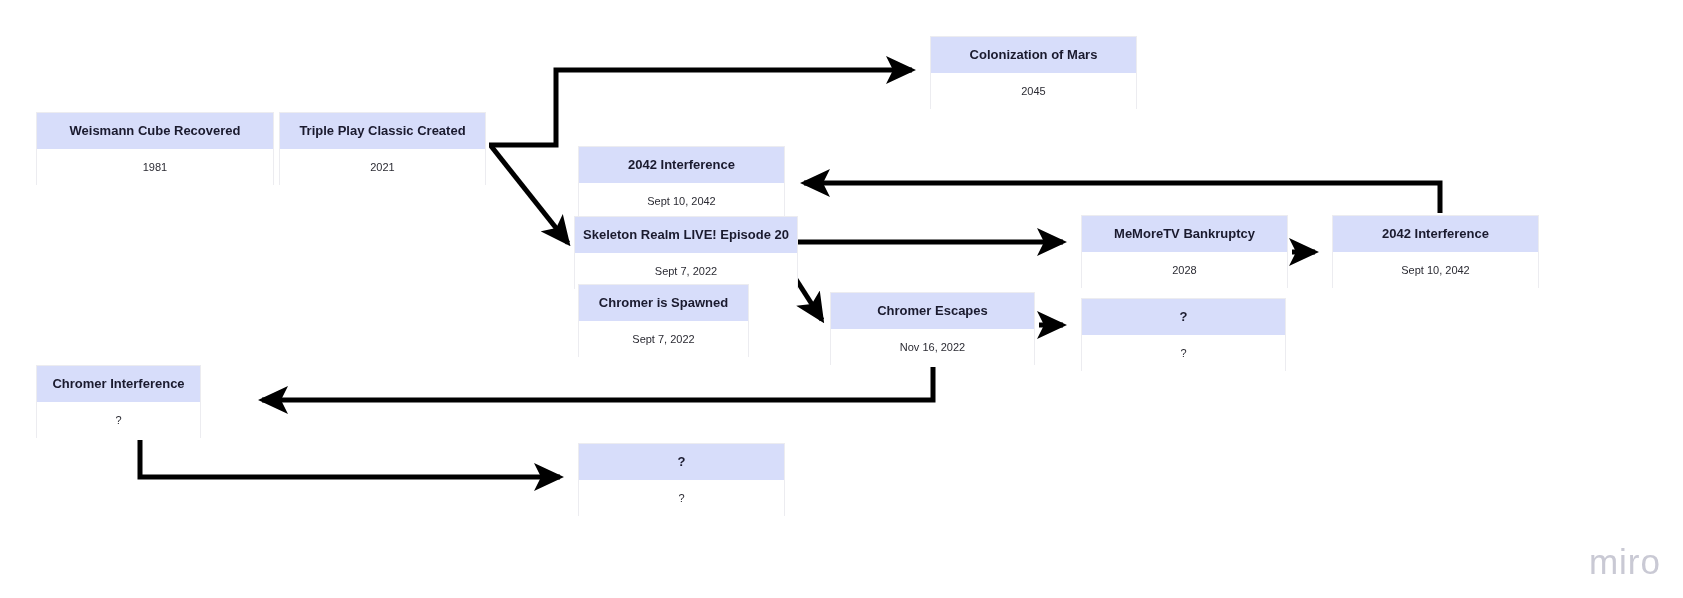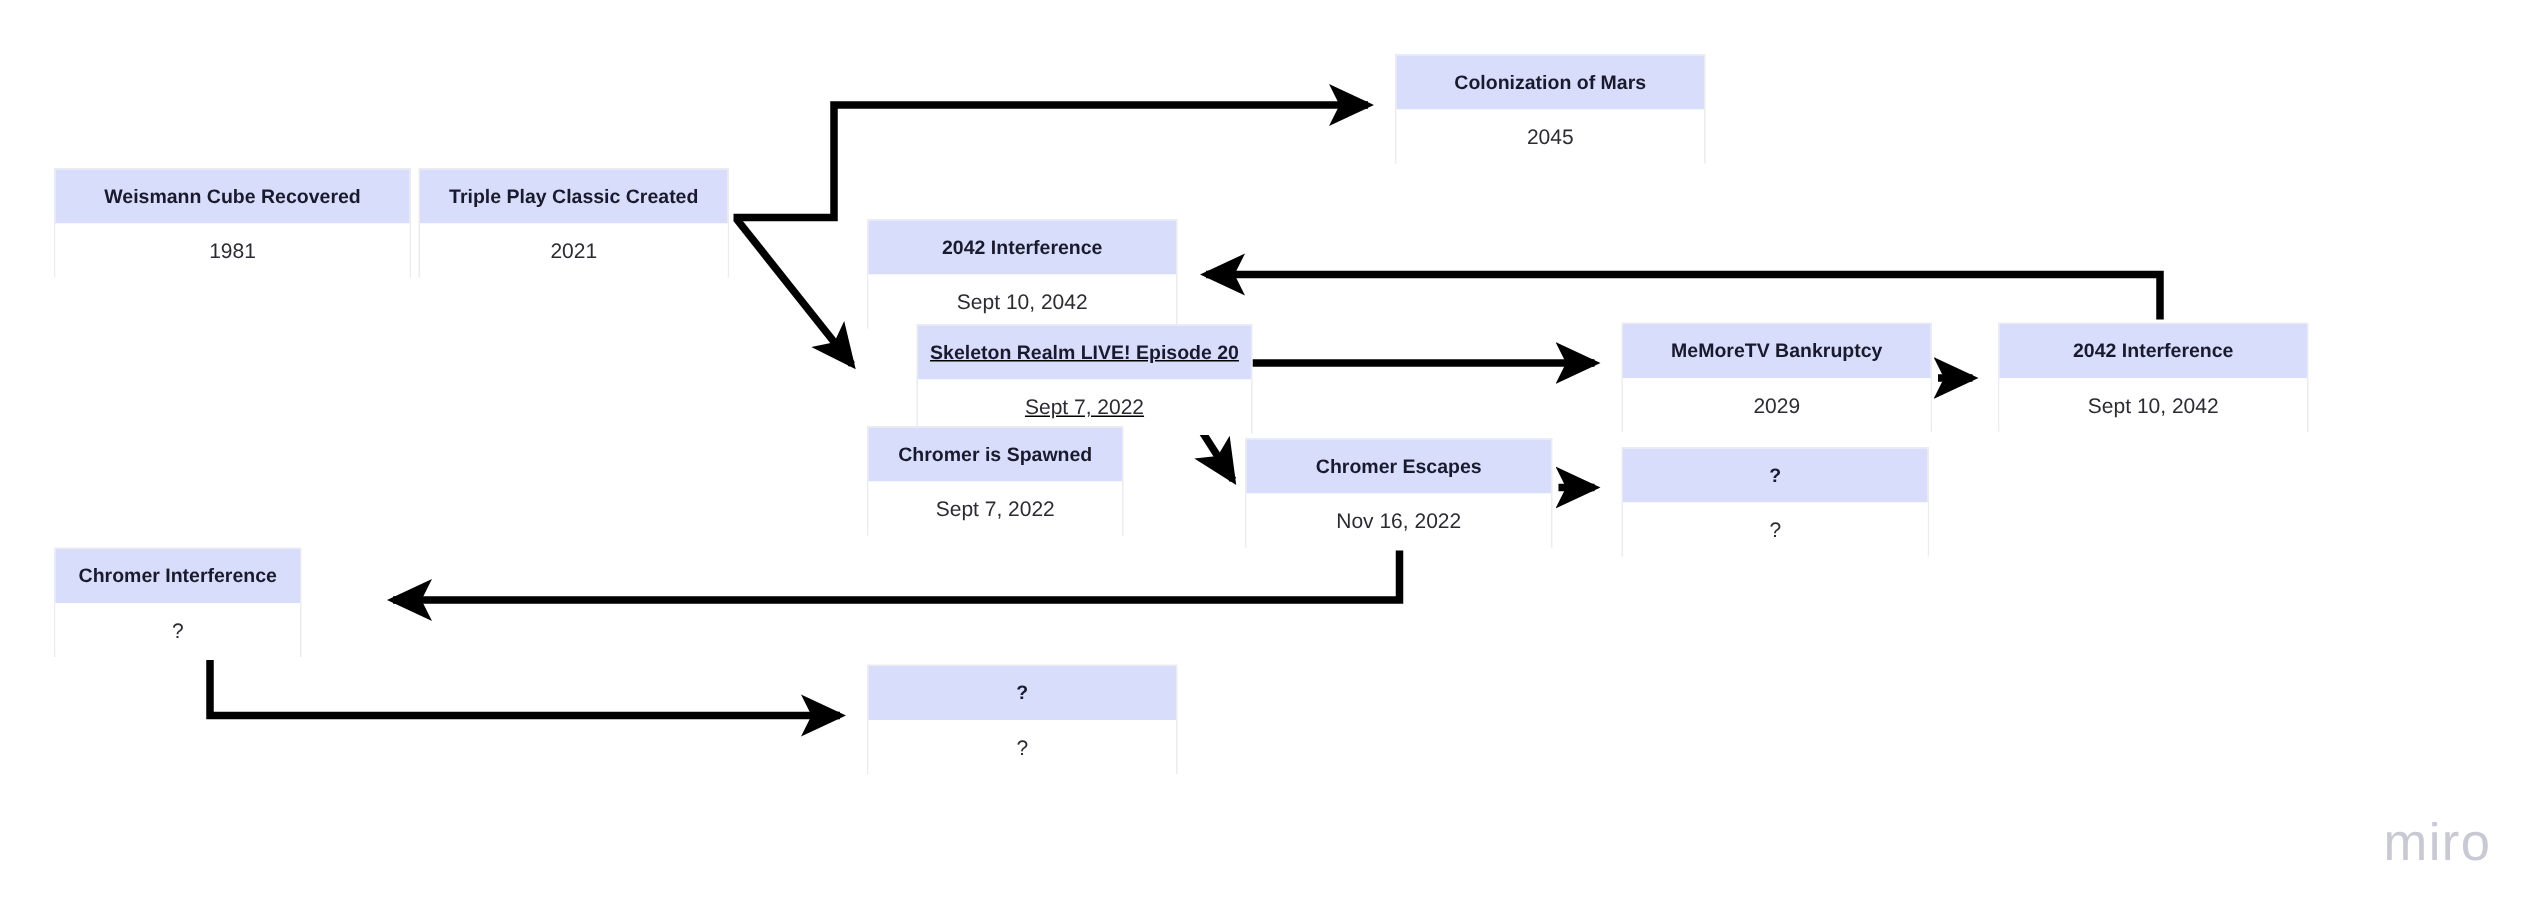--- a/index.html
+++ b/index.html
@@ -41,21 +41,21 @@
     text-align: center;
     line-height: 36px;
     height: 36px;
     overflow: hidden;
     white-space: nowrap;
   }
   .node-body {
     box-sizing: border-box;
     background: #ffffff;
     color: #2b2b33;
-    font-size: 14px;
+    font-size: 11px;
     text-align: center;
     line-height: 37px;
     height: 37px;
     overflow: hidden;
     white-space: nowrap;
   }
   .watermark {
     position: absolute;
     right: 22px;
     bottom: 16px;
@@ -100,35 +100,35 @@
         <div class="node-body">2021</div>
       </div>
       <div class="node" style="left: 930px; top: 36px; width: 207px; height: 73px;">
         <div class="node-title">Colonization of Mars</div>
         <div class="node-body">2045</div>
       </div>
       <div class="node" style="left: 578px; top: 146px; width: 207px; height: 73px;">
         <div class="node-title">2042 Interference</div>
         <div class="node-body">Sept 10, 2042</div>
       </div>
-      <div class="node" style="left: 611px; top: 216px; width: 224px; height: 73px; text-decoration: underline;">
+      <div class="node" style="left: 574px; top: 216px; width: 224px; height: 73px;">
         <div class="node-title">Skeleton Realm LIVE! Episode 20</div>
         <div class="node-body">Sept 7, 2022</div>
       </div>
       <div class="node" style="left: 578px; top: 284px; width: 171px; height: 73px;">
         <div class="node-title">Chromer is Spawned</div>
         <div class="node-body">Sept 7, 2022</div>
       </div>
       <div class="node" style="left: 830px; top: 292px; width: 205px; height: 73px;">
         <div class="node-title">Chromer Escapes</div>
         <div class="node-body">Nov 16, 2022</div>
       </div>
       <div class="node" style="left: 1081px; top: 215px; width: 207px; height: 73px;">
         <div class="node-title">MeMoreTV Bankruptcy</div>
-        <div class="node-body">2029</div>
+        <div class="node-body">2028</div>
       </div>
       <div class="node" style="left: 1081px; top: 298px; width: 205px; height: 73px;">
         <div class="node-title">?</div>
         <div class="node-body">?</div>
       </div>
       <div class="node" style="left: 1332px; top: 215px; width: 207px; height: 73px;">
         <div class="node-title">2042 Interference</div>
         <div class="node-body">Sept 10, 2042</div>
       </div>
       <div class="node" style="left: 36px; top: 365px; width: 165px; height: 73px;">

